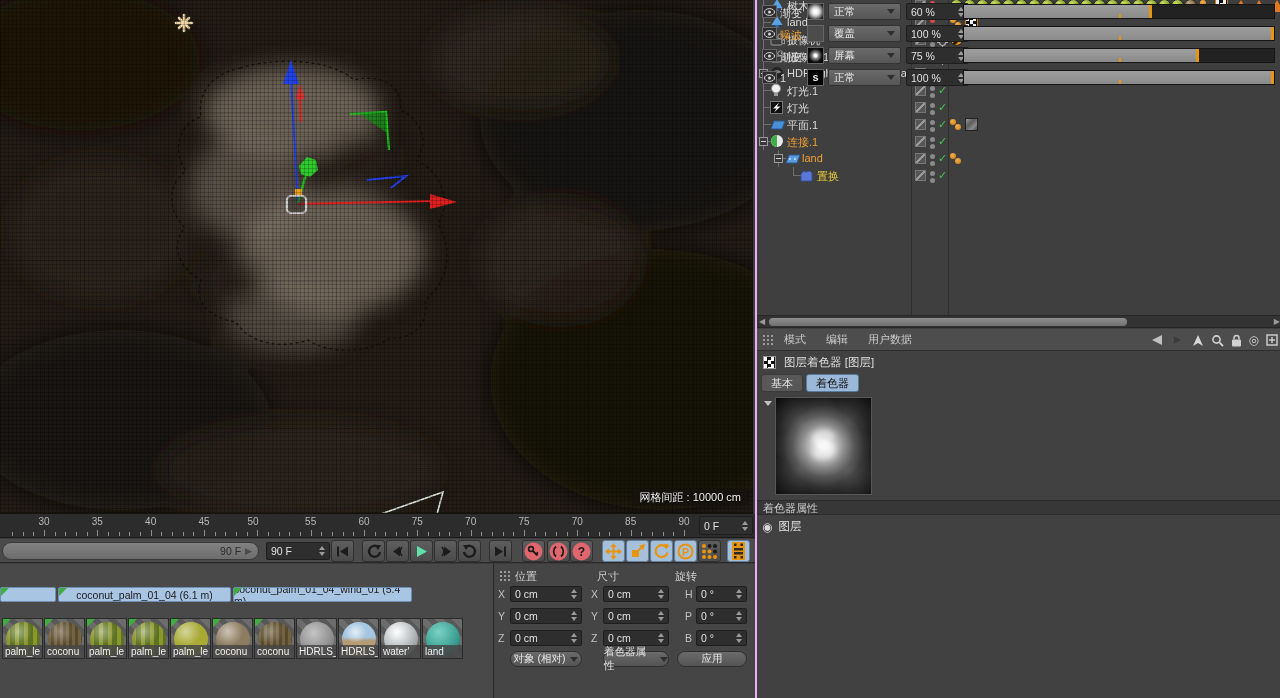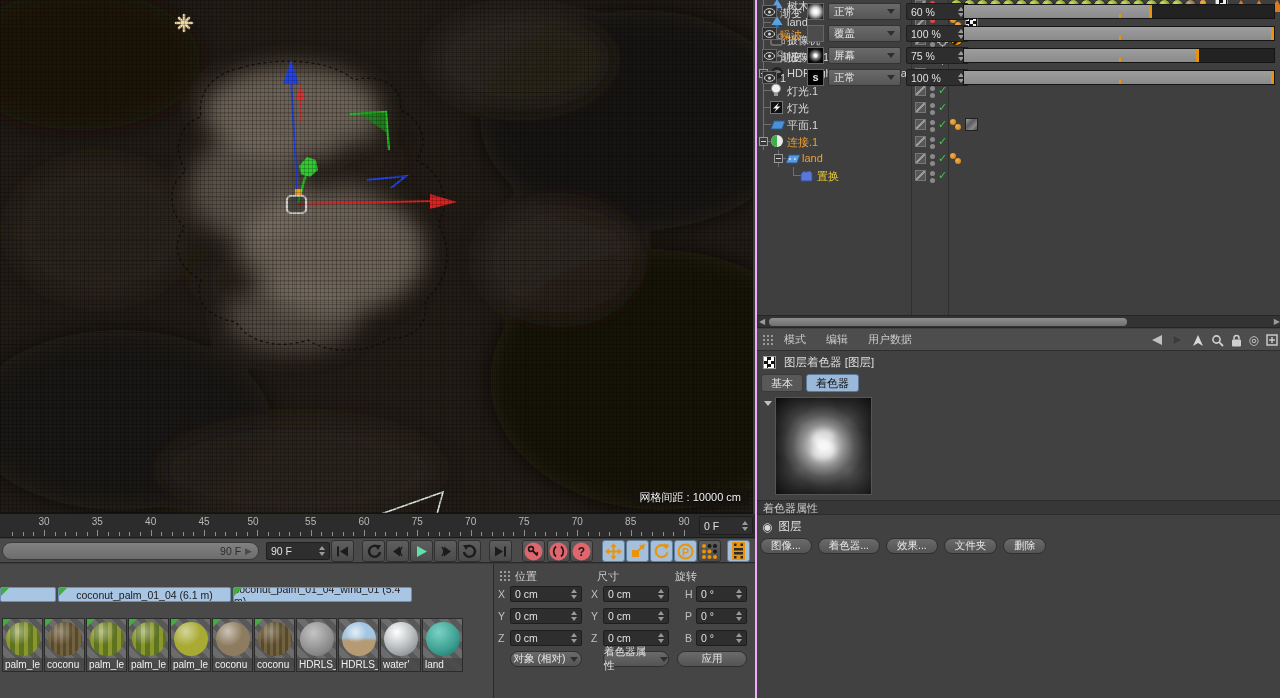--- a/index.html
+++ b/index.html
@@ -45,21 +45,21 @@
     display:flex; align-items:center; justify-content:center; }
   .tbtn.blue { background:#a6c0dc; border-color:#60809e; }
   .tbtn svg { display:block; }
 
   
   #materials { left:0; top:564px; width:493px; height:134px; background:#494949; overflow:hidden; }
   .take { position:absolute; top:23px; height:15px; background:#a9c5e4; border:1px solid #6d8fb4;
     border-radius:2px; color:#1b1b1b; font-size:10.5px; display:flex; align-items:center; justify-content:center; overflow:hidden; }
   .take .corner, .tile .corner { position:absolute; left:0; top:0; width:0; height:0;
     border-top:8px solid #3fae3f; border-right:8px solid transparent; }
-  .tile { position:absolute; top:54px; width:41px; height:54px; border:1px solid #2b2b2b; background:
+  .tile { position:absolute; top:54px; width:41px; height:41px; border:1px solid #2b2b2b; background:
     repeating-linear-gradient(45deg,#6c6c6c 0 6px,#585858 6px 12px); }
   .tile .ball { position:absolute; left:3px; top:3px; width:34px; height:34px; border-radius:50%; }
   .tile .lbl { position:absolute; left:0; right:0; bottom:0; height:13px; background:rgba(70,70,70,.85);
     color:#f0f0f0; font-size:10px; line-height:13px; padding-left:2px; white-space:nowrap; overflow:hidden; }
 
   
   #coords { left:493px; top:564px; width:262px; height:134px; background:#454545; border-left:1px solid #2a2a2a; }
   .c-head { position:absolute; top:5px; color:#cfcfcf; font-size:11px; }
   .c-axis { position:absolute; color:#c0c0c0; font-size:10.5px; }
   .c-field { position:absolute; height:16px; }
@@ -863,27 +863,20 @@
       <div class="s">S</div>
     </div>
 
     <div id="am-section">着色器属性</div>
 
     <div id="am-group">
       <span class="radio">◉</span>
       <span>图层</span>
     </div>
 
-    <div id="am-buttons">
-        <div class="pill">图像...</div>
-        <div class="pill">着色器...</div>
-        <div class="pill">效果...</div>
-        <div class="pill">文件夹</div>
-        <div class="pill">删除</div>
-      </div>
     <div id="am-layers">
         <div class="lrow" style="top: 2px;">
           <div class="eyebox">
             <svg width="11" height="8">
               <ellipse cx="5.5" cy="4" rx="5" ry="3.4" fill="none" stroke="#d8d8d8" stroke-width="1"></ellipse>
               <circle cx="5.5" cy="4" r="1.5" fill="#d8d8d8"></circle>
             </svg>
           </div>
           <div class="lname">渐变</div>
           <div class="lthumb cloud"></div>

